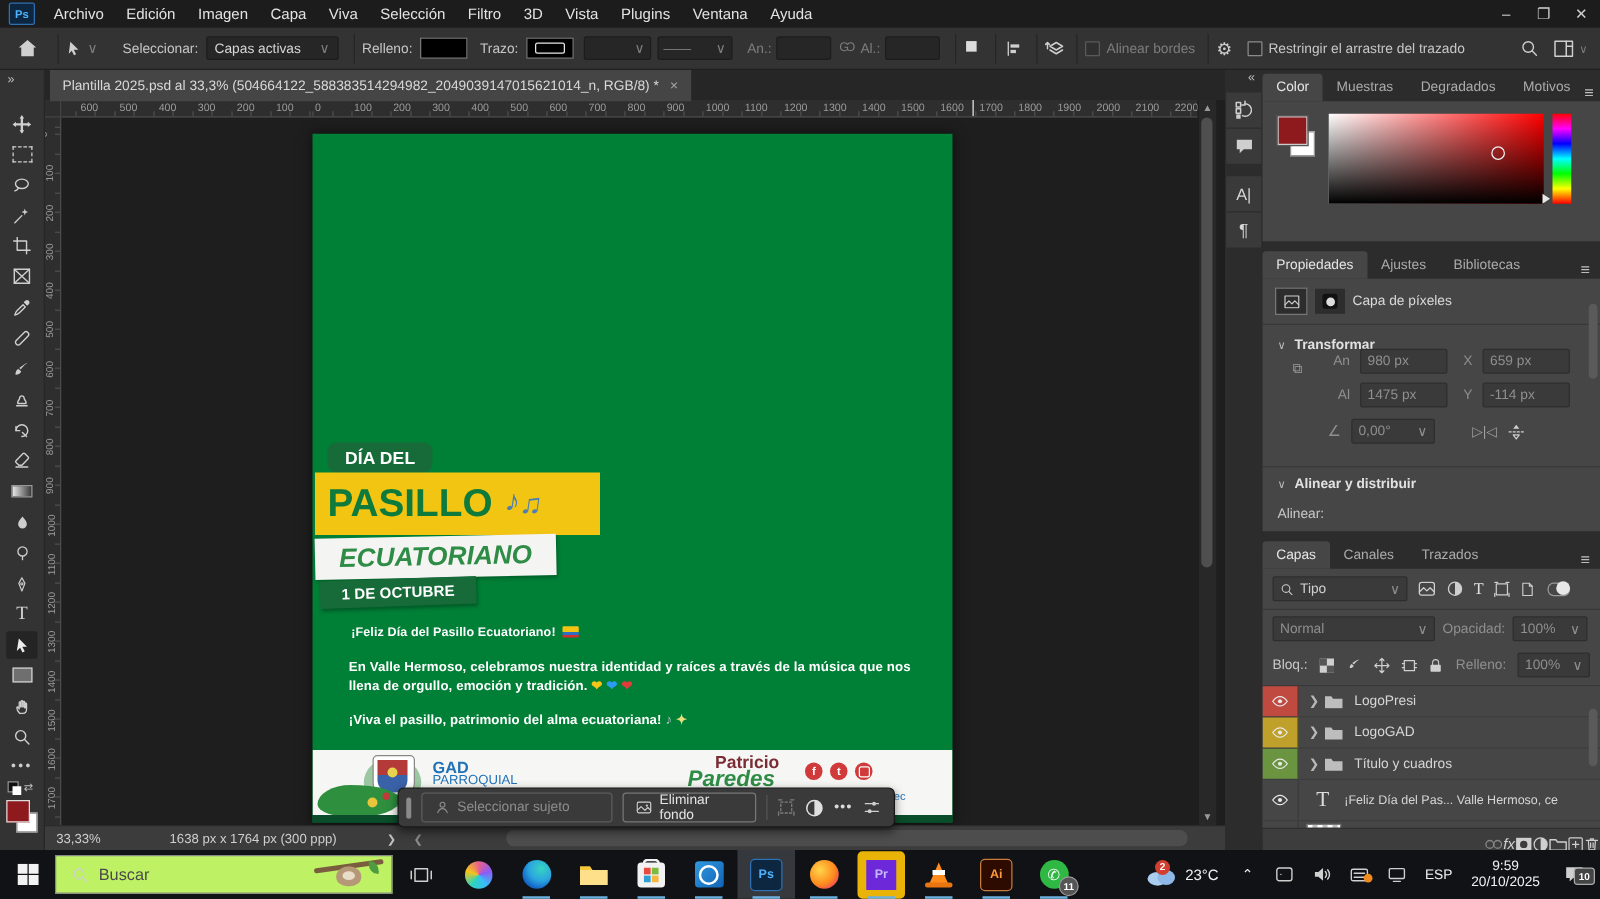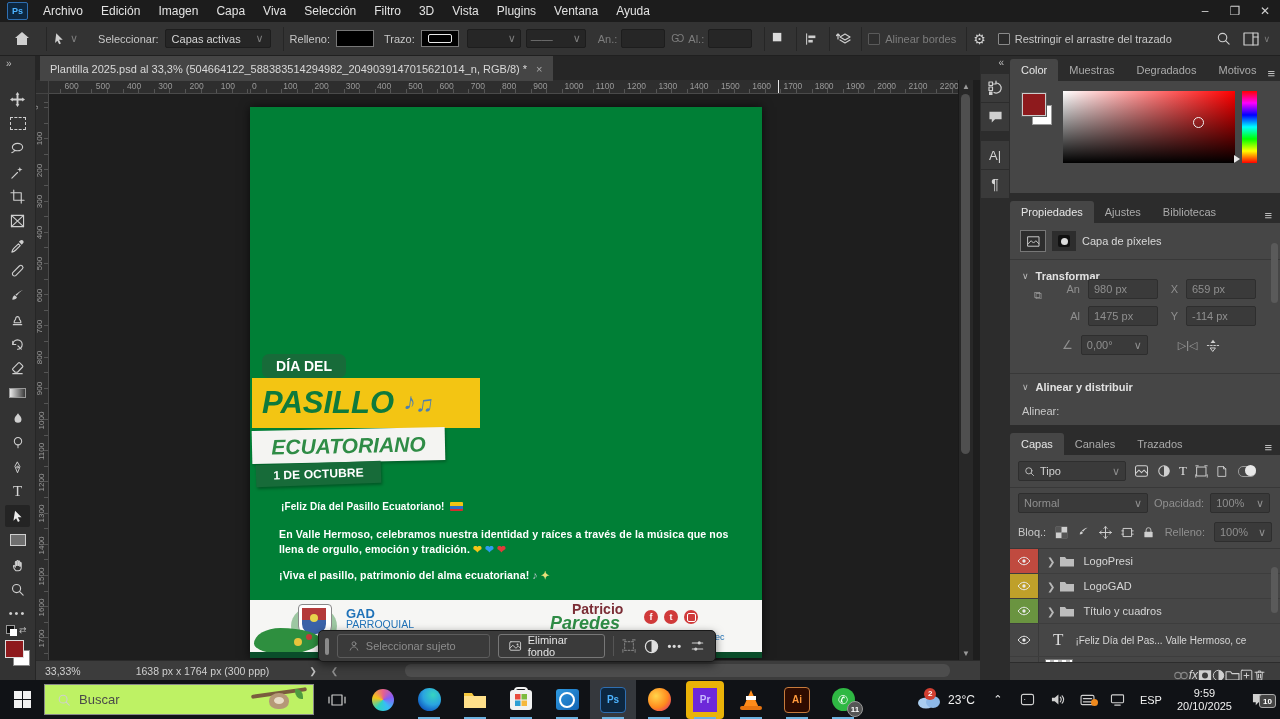--- a/index.html
+++ b/index.html
@@ -365,21 +365,21 @@
   </div>
 <div id="corner" class="abs"></div>
 
 <div id="viewport" class="abs">
   <div id="document">
 
     <div class="abs" style="left:12px;top:247px;height:24px;padding:0 14px;background:#176b39;border-radius:7px;display:flex;align-items:center">
       <span class="poster-txt" style="font-size:14px">DÍA DEL</span>
       </div>
     <div class="abs" style="left:2px;top:271px;width:218px;height:50px;background:#f3c513;display:flex;align-items:center;padding-left:10px">
-      <span style="font-size:31px;font-weight:bold;font-style:italic;color:#0e7a3c;letter-spacing:0">PASILLO</span>
+      <span style="font-size:31px;font-weight:bold;color:#0e7a3c;letter-spacing:0">PASILLO</span>
       <span style="font-size:24px;color:#4d7fb0;margin-left:10px;transform:rotate(8deg)">♪♫</span>
     </div>
     <div class="abs" style="left:2px;top:322px;width:193px;height:33px;background:#f4f4f2;transform:rotate(-1.2deg);display:flex;align-items:center;justify-content:center;box-shadow:1px 2px 3px rgba(0,0,0,.25)">
       <span style="font-size:21px;font-weight:bold;font-style:italic;color:#2f8c46">ECUATORIANO</span>
       </div>
     <div class="abs" style="left:6px;top:356px;width:125px;height:22px;background:#176b39;transform:rotate(-2deg);display:flex;align-items:center;justify-content:center;box-shadow:1px 2px 3px rgba(0,0,0,.3)">
       <span class="poster-txt" style="font-size:12px">1 DE OCTUBRE</span>
       </div>
 
     <div class="abs poster-txt" style="left:31px;top:394px;font-size:10px">
@@ -753,21 +753,21 @@
             <span style="color: rgb(214, 214, 214); font-size: 10px;">¡Feliz Día del Pas... Valle Hermoso, ce</span>
           </div>
           <div class="layer-row">
             <div class="eye-cell"></div>
             <span style="width: 26px; height: 18px; margin: 0px 8px 0px 6px; border: 1px solid rgb(119, 119, 119); background: repeating-conic-gradient(rgb(187, 187, 187) 0deg, rgb(187, 187, 187) 25%, rgb(255, 255, 255) 0deg, rgb(255, 255, 255) 50%) 0px 0px / 8px 8px;"></span>
           </div>
         </div>
       <span class="abs" style="right:2px;top:112px;width:7px;height:46px;background:#5a5a5a;border-radius:4px"></span>
     </div>
 
-    <div class="flex" style="height:24px;background:#3d3d3d;border-top:1px solid #2c2c2c;justify-content:flex-end;padding-right:14px">
+    <div class="flex" style="height:24px;background:#3d3d3d;border-top:1px solid #2c2c2c;justify-content:flex-end;">
       <span style="opacity:.5">
           <svg class="ico" width="16" height="11" viewBox="0 0 18 12">
             <circle cx="5.5" cy="6" r="3.5"></circle>
             <circle cx="12.5" cy="6" r="3.5"></circle>
           </svg>
         </span>
       <span style="font-style:italic;color:#d0d0d0;font-size:12px">fx</span>
       <span>
           <svg width="14" height="13" viewBox="0 0 16 14">
             <rect x="1" y="1" width="14" height="12" fill="#cfcfcf"></rect>

